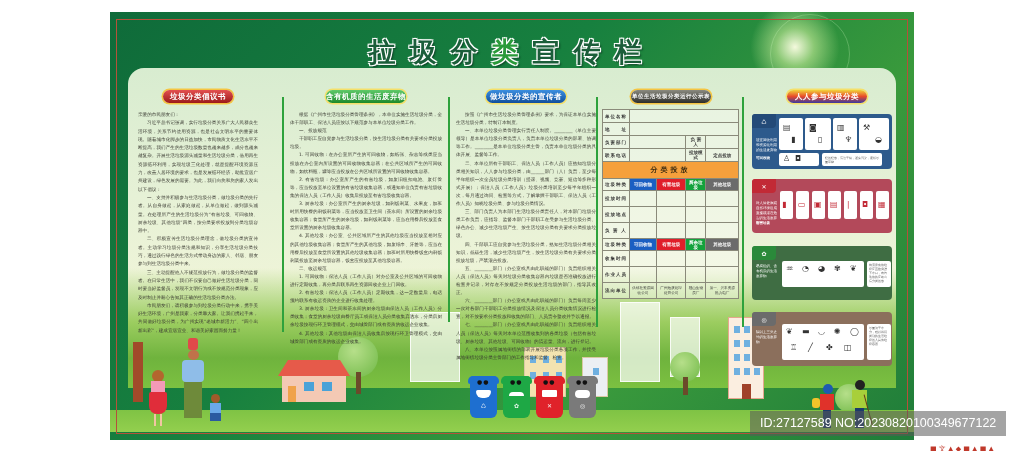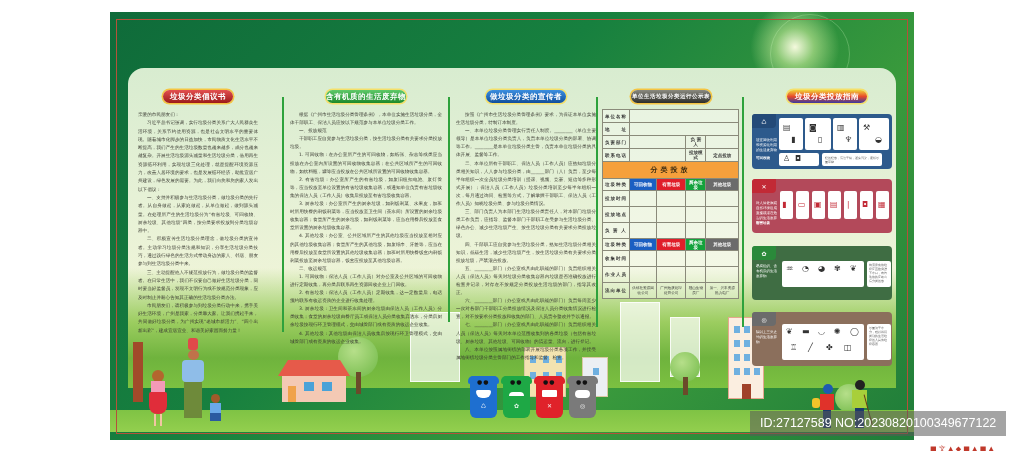--- a/index.html
+++ b/index.html
@@ -78,20 +78,23 @@
   .wm-corner { position: absolute; left: 930px; top: 444px; font-size: 7px; color: #c0392b; z-index: 10; white-space: nowrap; }
 </style>
 </head>
 <body>
 
 <div class="stage">
   <div class="poster">
     <div class="glow"></div>
     <div class="glow-ring"></div>
 
+    <div class="title">
+      <span>拉</span><span>圾</span><span>分</span><span class="hl">类</span><span>宣</span><span>传</span><span>栏</span>
+    </div>
 
     <div class="board">
       <div class="ground"></div>
     </div>
 
     <div class="bld white" style="left:300px;top:300px;width:50px;height:70px;"></div>
     <div class="bld white" style="left:510px;top:290px;width:40px;height:80px;"></div>
     <div class="bld white" style="left:560px;top:305px;width:30px;height:60px;"></div>
     <div class="bld" style="left:618px;top:305px;width:36px;height:82px;background:#fbeee0;border-color:#e5a78e;">
       <div class="win" style="left:5px;top:8px;"></div>
@@ -326,21 +329,21 @@
           <td class="dest">广州危废处理处置公司</td>
           <td class="dest">福山生物质厂</td>
           <td class="dest">第一、兴丰资源热力电厂</td>
         </tr>
       </tbody>
         </table>
     </div>
     <div class="vline" style="left:632px;top:85px;height:230px;"></div>
 
     <div class="col" style="left:642px;width:150px;">
-      <div class="col-head head-multi" style="width:80px;">垃圾分类投放指南</div>
+      <div class="col-head head-multi" style="width:80px;">人人参与垃圾分类</div>
 
       <div class="guide-card" style="top:24px;height:55px;background:#2d5a8c;">
         <div class="guide-label" style="background:#234a78;">♺</div>
         <div class="guide-side" style="top:24px;">适宜回收利用和资源化利用的生活废弃物</div>
         <div class="guide-side" style="top:42px;font-weight:bold;">可回收物</div>
         <div class="guide-panel" style="left:27px;top:4px;width:24px;height:32px;">
             <span class="ico" style="left:4px;top:6px;">▤</span>
             <span class="ico" style="left:12px;top:18px;">▮</span>
           </div>
         <div class="guide-panel" style="left:53px;top:4px;width:26px;height:32px;">

